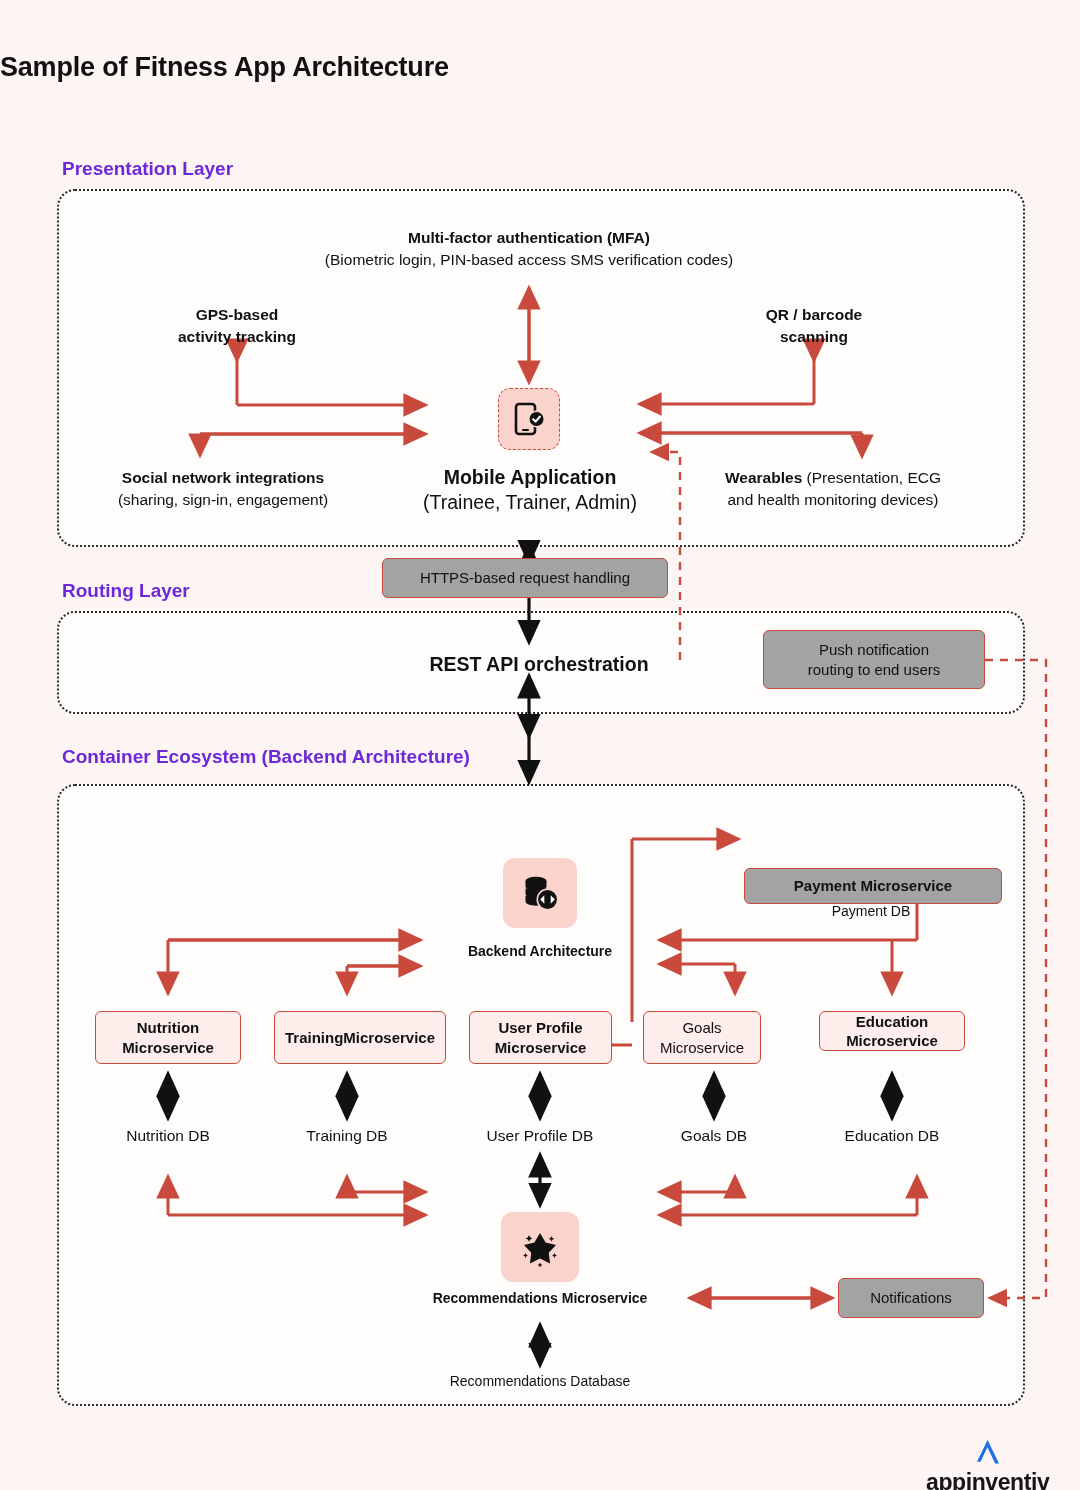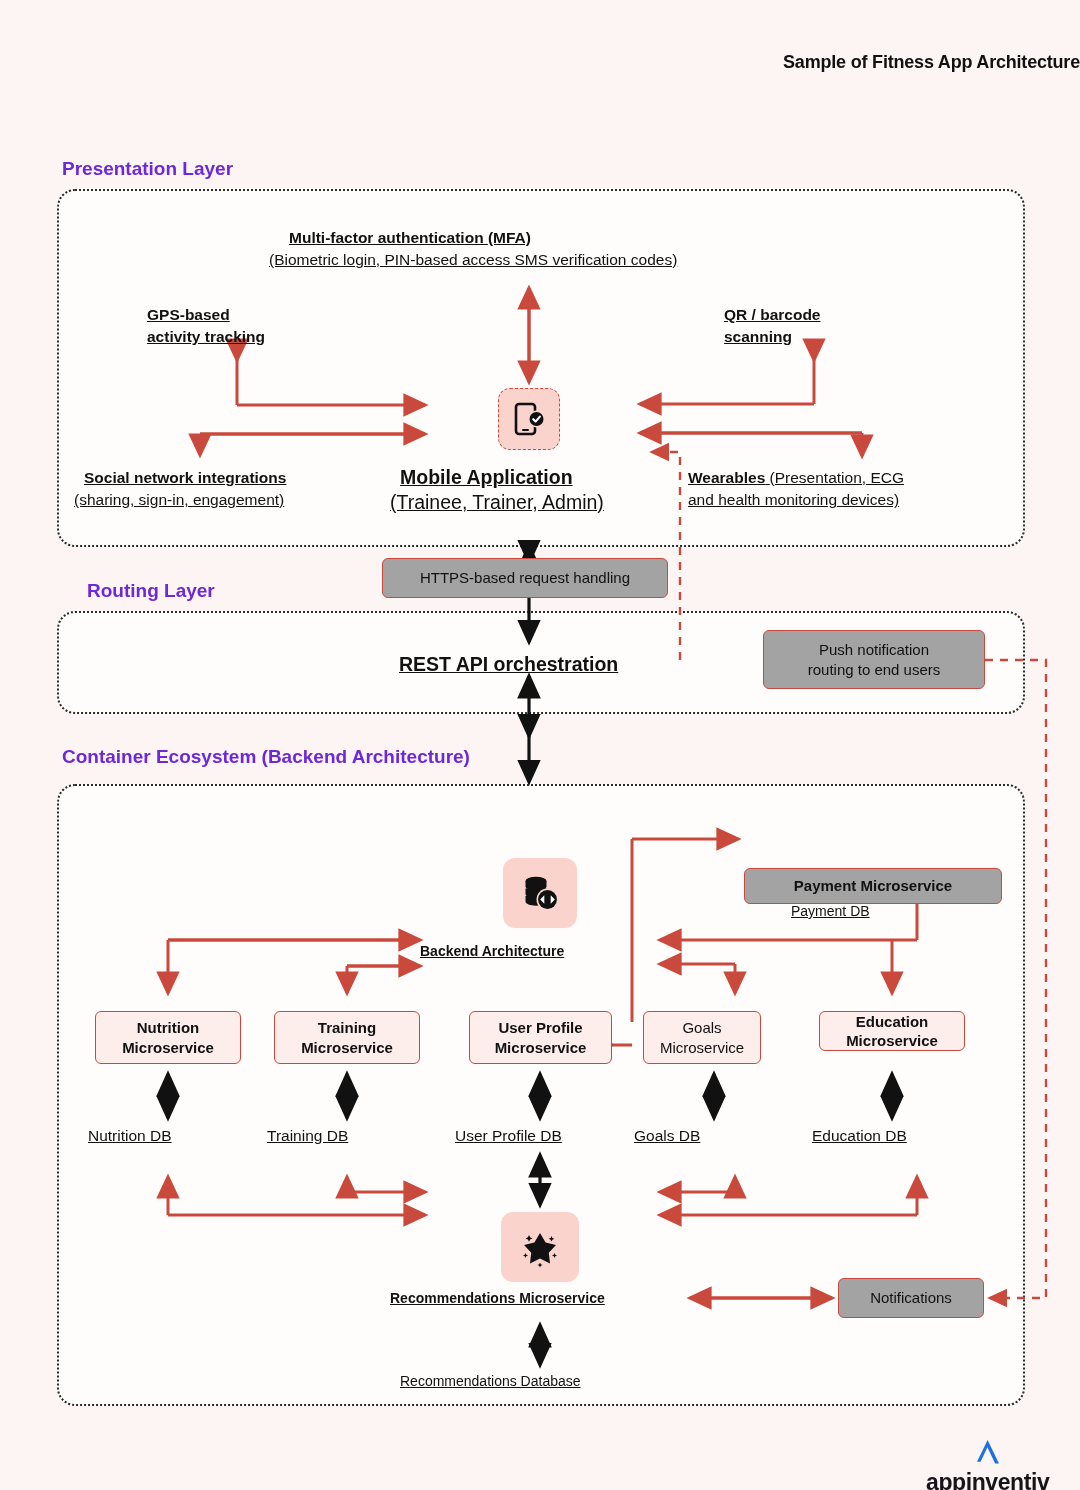--- a/index.html
+++ b/index.html
@@ -9,36 +9,36 @@
     font-family: "Liberation Sans", sans-serif;
     color: #111;
     overflow: hidden;
   }
   #stage { position: relative; width: 1080px; height: 1490px; }
 
   #wires { position: absolute; left: 0; top: 0; width: 1080px; height: 1490px; pointer-events: none; }
 
   .title {
     position: absolute; left: 0; top: 52px; width: 1080px;
-    text-align: right; font-size: 18px; font-weight: bold;
+    text-align: left; font-size: 27px; font-weight: bold;
     letter-spacing: -0.2px;
   }
 
   .layer-label {
     position: absolute; font-size: 19px; font-weight: bold; color: #6d28d9;
   }
 
   .layer-box {
     position: absolute;
     border: 2px dotted #2a2a2a;
     border-radius: 18px;
     background: #fffdfc;
   }
 
-  .txt { position: absolute; line-height: 1.32; text-decoration: underline; }
+  .txt { position: absolute; text-align: center; line-height: 1.32; }
   .t15 { font-size: 15.5px; }
   .t16 { font-size: 14px; }
   .t19 { font-size: 19.5px; }
   .bold { font-weight: bold; }
 
   .chip {
     position: absolute;
     background: #a3a3a3;
     border: 1px solid #c94a3c;
     border-radius: 6px;
@@ -63,21 +63,21 @@
   .logo-word { font-size: 23px; font-weight: 600; color: #15151a; letter-spacing: -0.4px; }
 </style>
 </head>
 <body>
 
 <div id="stage">
 
   <div class="title">Sample of Fitness App Architecture</div>
 
   <div class="layer-label" style="left:62px; top:158px;">Presentation Layer</div>
-  <div class="layer-label" style="left:62px; top:580px;margin-left:25px;">Routing Layer</div>
+  <div class="layer-label" style="left:62px; top:580px;">Routing Layer</div>
   <div class="layer-label" style="left:62px; top:746px;">Container Ecosystem (Backend Architecture)</div>
 
   <div class="layer-box" style="left:57px; top:189px; width:968px; height:358px;"></div>
   <div class="layer-box" style="left:57px; top:611px; width:968px; height:103px;"></div>
   <div class="layer-box" style="left:57px; top:784px; width:968px; height:622px;"></div>
 
   <svg id="wires" viewBox="0 0 1080 1490">
     <defs>
       <marker id="ar" markerWidth="9" markerHeight="9" refX="7.2" refY="4.5" orient="auto">
         <path d="M0,0.6 L8.4,4.5 L0,8.4 z" fill="#c94a3c"></path>
@@ -227,21 +227,21 @@
   <div class="chip" style="left:744px; top:824px; width:258px; height:36px; font-weight:bold;margin-top:44px;">Payment Microservice</div>
   <div class="txt t16" style="left:771px; top:1126px; width:0px;"></div>
   <div class="txt t16" style="left:791px; top:902px; width:160px;">Payment DB</div>
 
   <div class="chip soft" style="left:95px; top:1011px; width:146px; height:53px; flex-direction:column; font-weight:bold;">
     <span>Nutrition</span>
     <span>Microservice</span>
   </div>
   <div class="txt t15" style="left:88px; top:1126px; width:160px;">Nutrition DB</div>
 
-  <div class="chip soft" style="left:274px; top:1011px; width:146px; height:53px; flex-direction:column; font-weight:bold;">
+  <div class="chip soft" style="left:274px; top:1011px; width:172px; height:53px; font-weight:bold;">
     <span>Training</span>
     <span>Microservice</span>
   </div>
   <div class="txt t15" style="left:267px; top:1126px; width:160px;">Training DB</div>
 
   <div class="chip soft" style="left:469px; top:1011px; width:143px; height:53px; flex-direction:column; font-weight:bold;">
     <span>User Profile</span>
     <span>Microservice</span>
   </div>
   <div class="txt t15" style="left:455px; top:1126px; width:170px;">User Profile DB</div>

